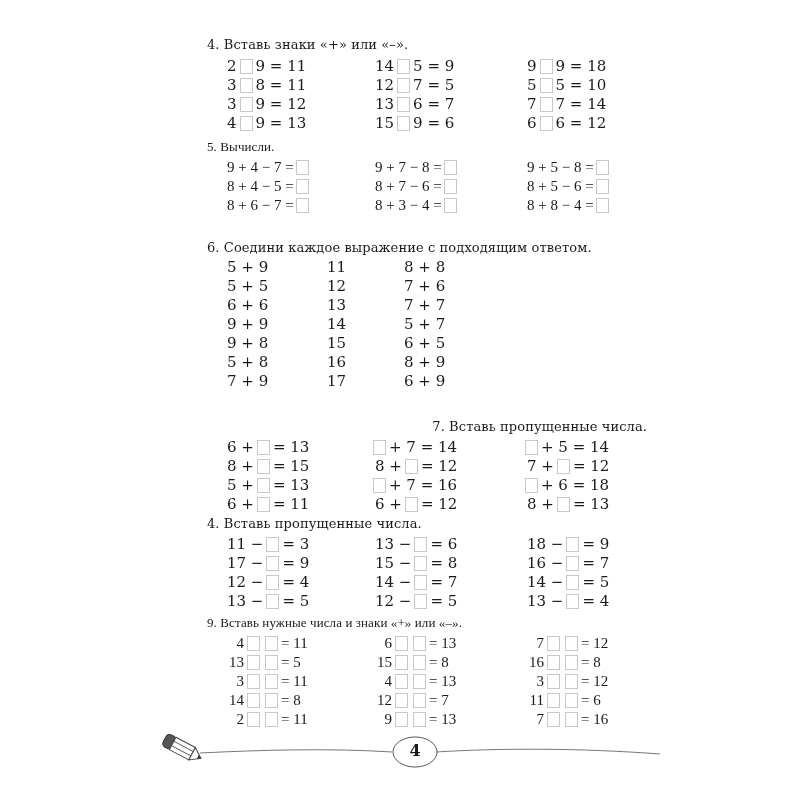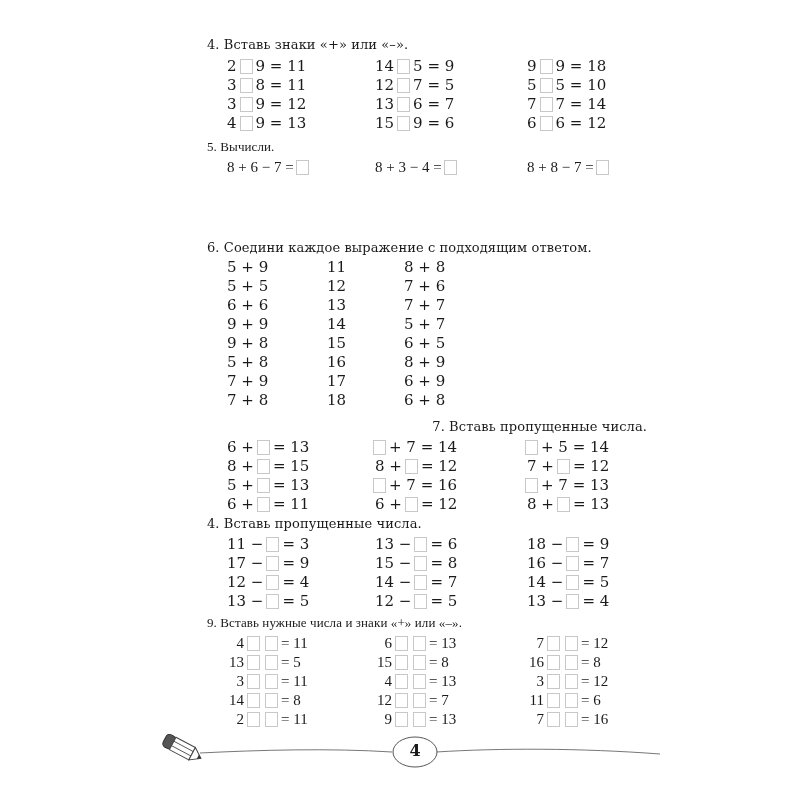--- a/index.html
+++ b/index.html
@@ -93,29 +93,57 @@
           <span>6 = 12</span>
         </div>
     </div>
   </div>
 
   <div class="task" style="top:138px;font-family:Liberation Serif, serif;">
     <div class="task-title">5. Вычисли.</div>
     <div style="height:2px"></div>
     <div class="row">
       <div class="cell" style="left:20px">
+          <span>9 + 4 − 7 =</span>
+          <span class="box" style="margin-left:2px"></span>
+        </div>
+      <div class="cell" style="left:168px">
+          <span>9 + 7 − 8 =</span>
+          <span class="box" style="margin-left:2px"></span>
+        </div>
+      <div class="cell" style="left:320px">
+          <span>9 + 5 − 8 =</span>
+          <span class="box" style="margin-left:2px"></span>
+        </div>
+    </div>
+    <div class="row">
+      <div class="cell" style="left:20px">
+          <span>8 + 4 − 5 =</span>
+          <span class="box" style="margin-left:2px"></span>
+        </div>
+      <div class="cell" style="left:168px">
+          <span>8 + 7 − 6 =</span>
+          <span class="box" style="margin-left:2px"></span>
+        </div>
+      <div class="cell" style="left:320px">
+          <span>8 + 5 − 6 =</span>
+          <span class="box" style="margin-left:2px"></span>
+        </div>
+    </div>
+    <div class="row">
+      <div class="cell" style="left:20px">
           <span>8 + 6 − 7 =</span>
           <span class="box" style="margin-left:2px"></span>
         </div>
       <div class="cell" style="left:168px">
           <span>8 + 3 − 4 =</span>
           <span class="box" style="margin-left:2px"></span>
         </div>
       <div class="cell" style="left:320px">
-          <span>8 + 8 − 7 =</span>
+          <span>8 + 8 − 4 =</span>
           <span class="box" style="margin-left:2px"></span>
         </div>
     </div>
   </div>
 
   <div class="task" style="top:239px;">
     <div class="task-title">6. Соедини каждое выражение с подходящим ответом.</div>
     <div style="height:1px"></div>
     <div class="row">
       <div class="cell" style="left:20px">5 + 9</div>
@@ -145,25 +173,20 @@
     <div class="row">
       <div class="cell" style="left:20px">5 + 8</div>
       <div class="cell" style="left:120px">16</div>
       <div class="cell" style="left:197px">8 + 9</div>
     </div>
     <div class="row">
       <div class="cell" style="left:20px">7 + 9</div>
       <div class="cell" style="left:120px">17</div>
       <div class="cell" style="left:197px">6 + 9</div>
     </div>
-    <div class="row">
-      <div class="cell" style="left:20px">7 + 8</div>
-      <div class="cell" style="left:120px">18</div>
-      <div class="cell" style="left:197px">6 + 8</div>
-    </div>
   </div>
 
   <div class="task" style="top:418px;text-align:right;">
     <div class="task-title">7. Вставь пропущенные числа.</div>
     <div style="height:2px"></div>
     <div class="row">
       <div class="cell" style="left:20px">
           <span>6 +</span>
           <span class="box"></span>
           <span>= 13</span>
@@ -199,21 +222,21 @@
           <span>5 +</span>
           <span class="box"></span>
           <span>= 13</span>
         </div>
       <div class="cell" style="left:166px">
           <span class="box" style="margin-left:0"></span>
           <span>+ 7 = 16</span>
         </div>
       <div class="cell" style="left:318px">
           <span class="box" style="margin-left:0"></span>
-          <span>+ 7 = 13</span>
+          <span>+ 6 = 18</span>
         </div>
     </div>
     <div class="row">
       <div class="cell" style="left:20px">
           <span>6 +</span>
           <span class="box"></span>
           <span>= 11</span>
         </div>
       <div class="cell" style="left:168px">
           <span>6 +</span>

